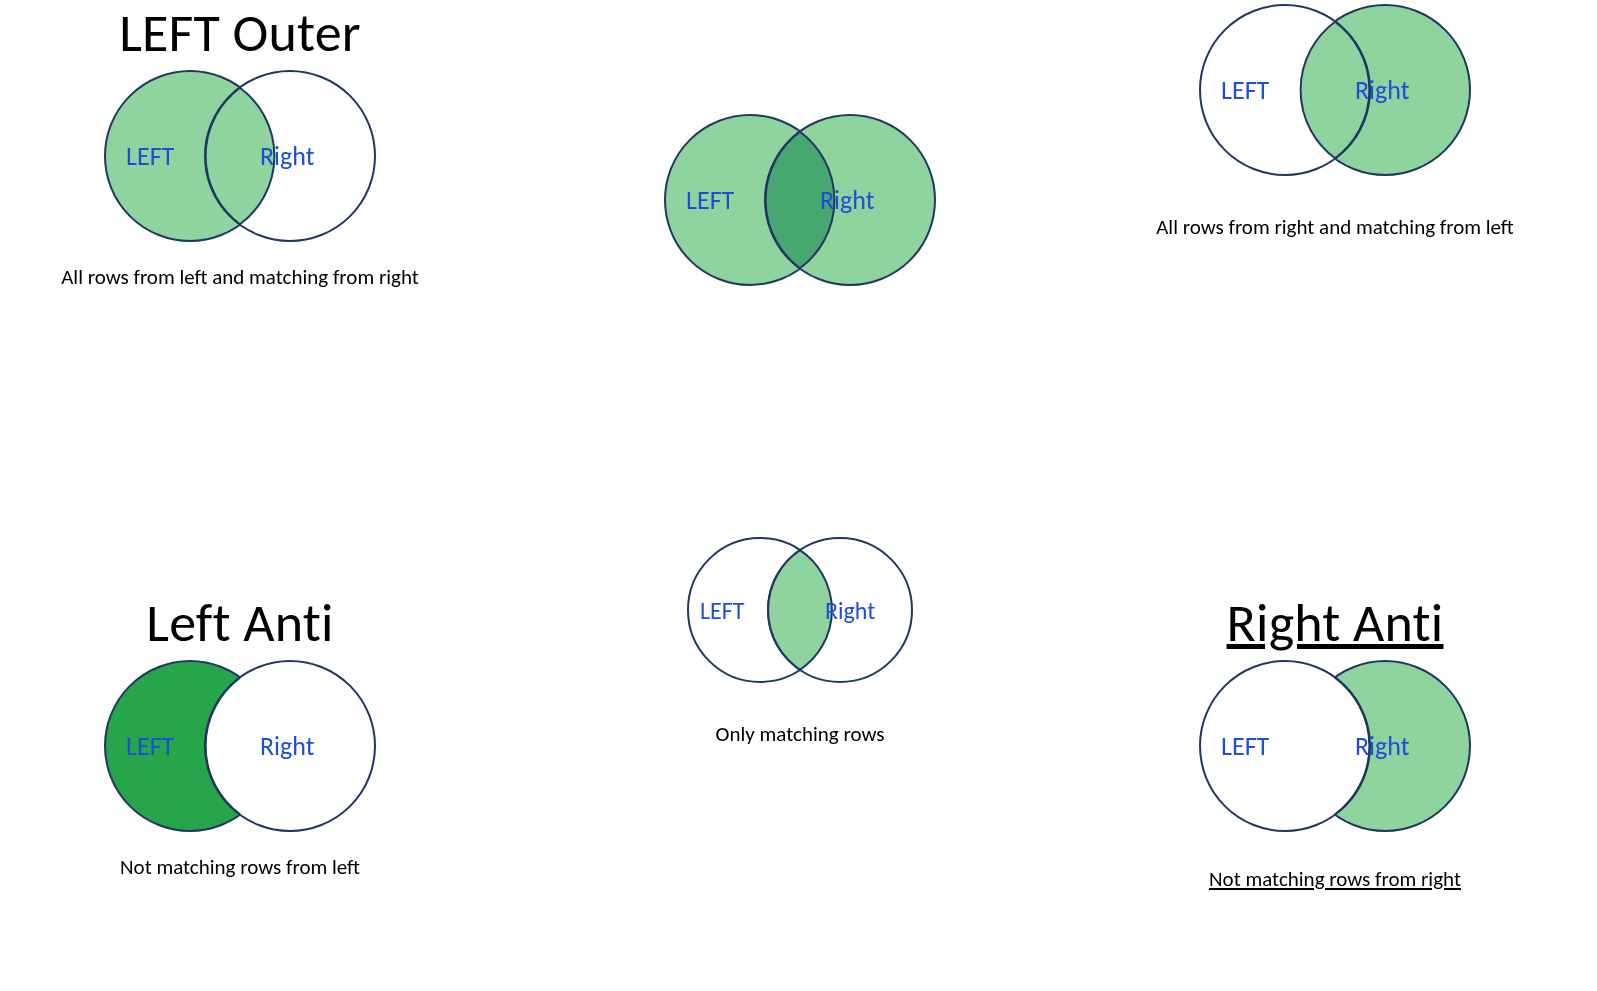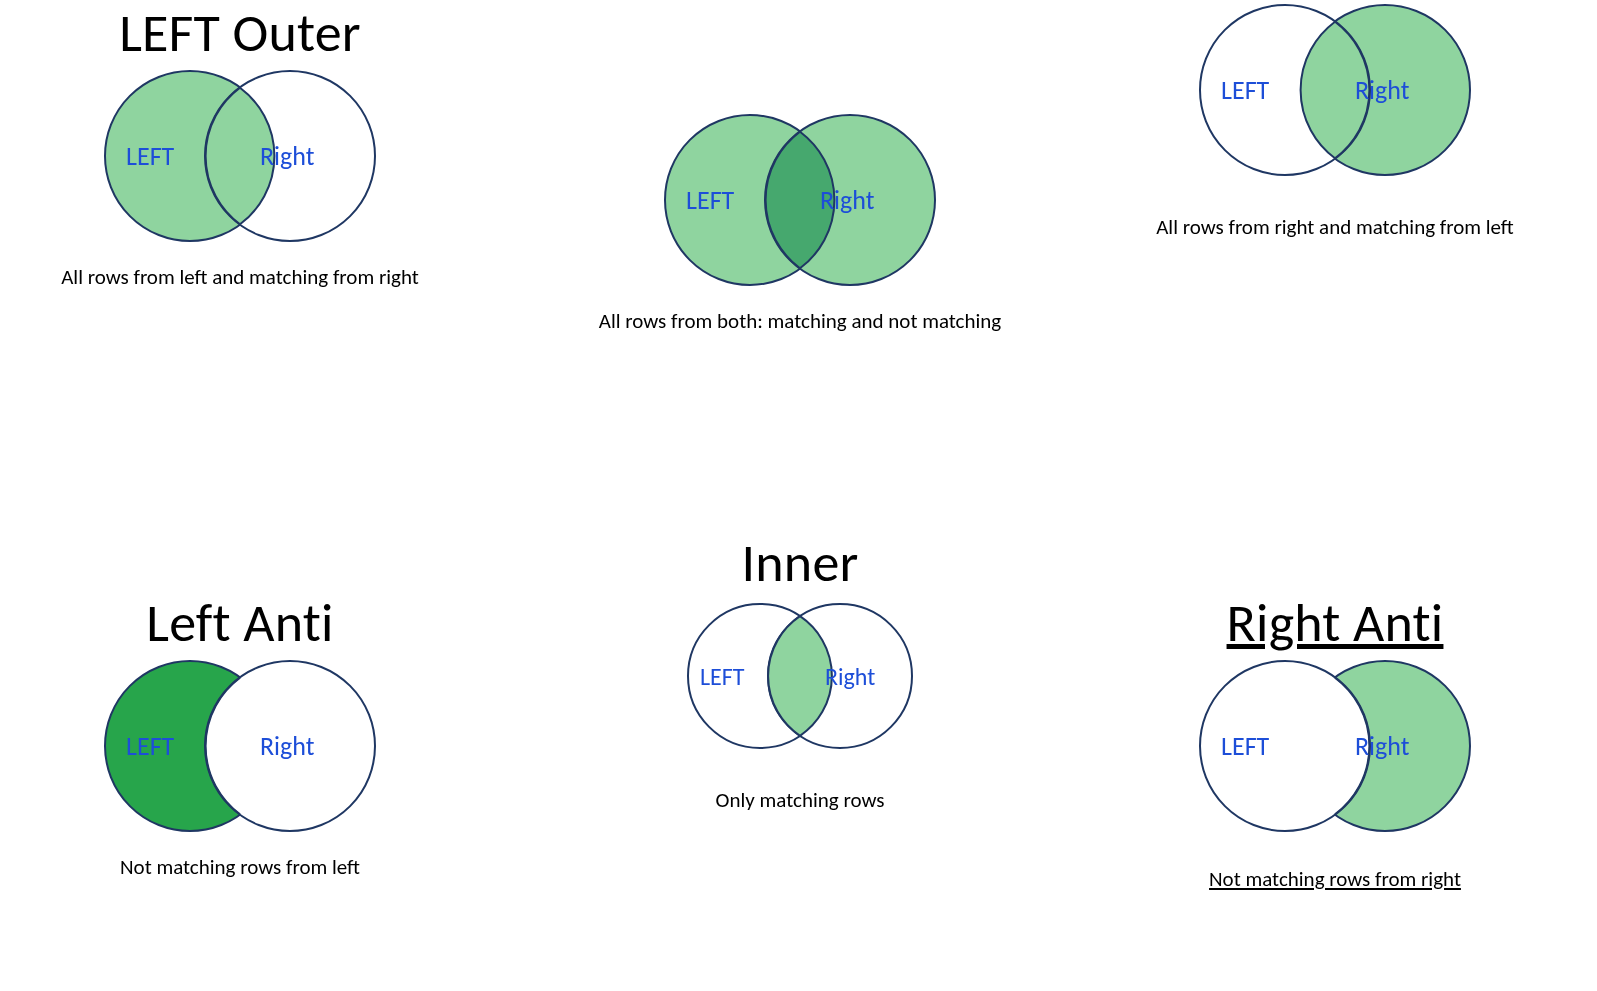--- a/index.html
+++ b/index.html
@@ -90,39 +90,37 @@
     <svg class="vennsvg" viewBox="0 0 300 180">
       <circle cx="100" cy="90" r="85" fill="#8fd49f" stroke="#1f3763" stroke-width="2"></circle>
       <circle cx="200" cy="90" r="85" fill="#8fd49f" stroke="#1f3763" stroke-width="2"></circle>
       <path d="M150 21.7 A85 85 0 0 1 150 158.3 A85 85 0 0 1 150 21.7 Z" fill="#46a86e"></path>
       <path d="M150 21.7 A85 85 0 0 1 150 158.3" fill="none" stroke="#1f3763" stroke-width="2"></path>
       <path d="M150 21.7 A85 85 0 0 0 150 158.3" fill="none" stroke="#1f3763" stroke-width="2"></path>
     </svg>
     <div class="clabel left">LEFT</div>
     <div class="clabel right">Right</div>
   </div>
-  <div class="desc" style="margin-top:18px;">All rows from both: matching and not matching</div>
 </div>
 
 <div class="cell" style="left:-20px; top:590px;">
   <div class="title">Left Anti</div>
   <div class="venn">
     <svg class="vennsvg" viewBox="0 0 300 180">
       <circle cx="100" cy="90" r="85" fill="#27a54b" stroke="#1f3763" stroke-width="2"></circle>
       <circle cx="200" cy="90" r="85" fill="#ffffff" stroke="#1f3763" stroke-width="2"></circle>
       <path d="M150 21.7 A85 85 0 0 0 150 158.3" fill="none" stroke="#1f3763" stroke-width="2"></path>
     </svg>
     <div class="clabel left">LEFT</div>
     <div class="clabel right">Right</div>
   </div>
   <div class="desc" style="margin-top:18px;">Not matching rows from left</div>
 </div>
 
 <div class="cell" style="left:540px; top:530px;">
-  <div class="title">Inner</div>
   <div class="venn" style="width:260px;height:160px;">
     <svg class="vennsvg" viewBox="0 0 260 160" style="width:260px;height:160px;">
       <circle cx="90" cy="80" r="72" fill="#ffffff" stroke="#1f3763" stroke-width="2"></circle>
       <circle cx="170" cy="80" r="72" fill="#ffffff" stroke="#1f3763" stroke-width="2"></circle>
       <path d="M130 20.2 A72 72 0 0 1 130 139.8 A72 72 0 0 1 130 20.2 Z" fill="#8fd49f"></path>
       <path d="M130 20.2 A72 72 0 0 1 130 139.8" fill="none" stroke="#1f3763" stroke-width="2"></path>
       <path d="M130 20.2 A72 72 0 0 0 130 139.8" fill="none" stroke="#1f3763" stroke-width="2"></path>
     </svg>
     <div class="clabel left" style="left:30px;font-size:24px;">LEFT</div>
     <div class="clabel right" style="left:155px;font-size:24px;">Right</div>

